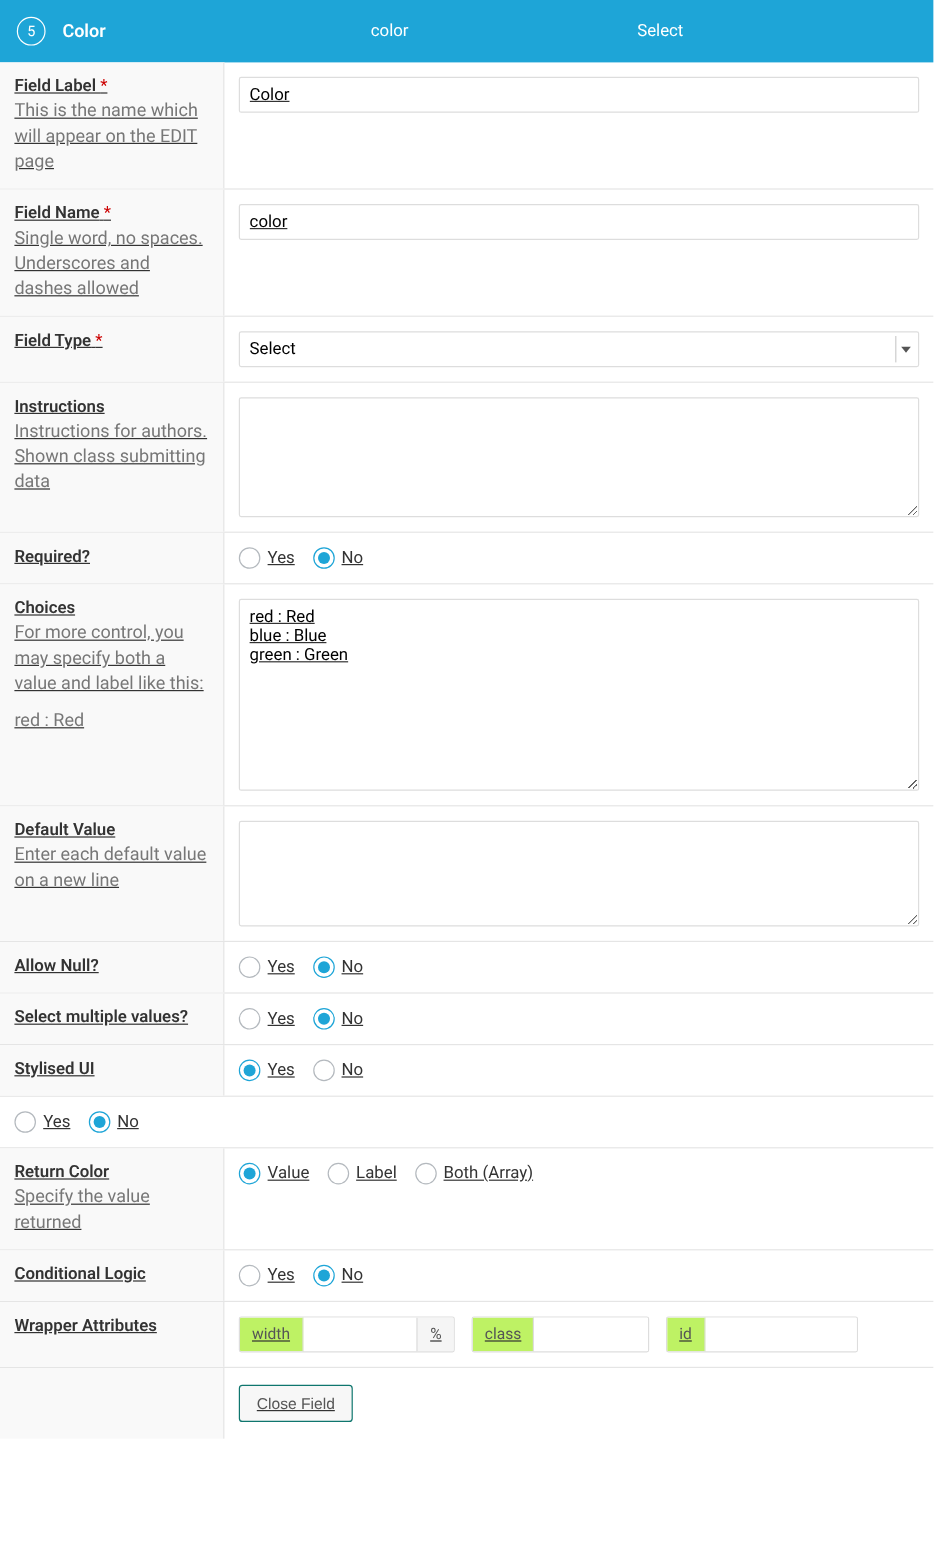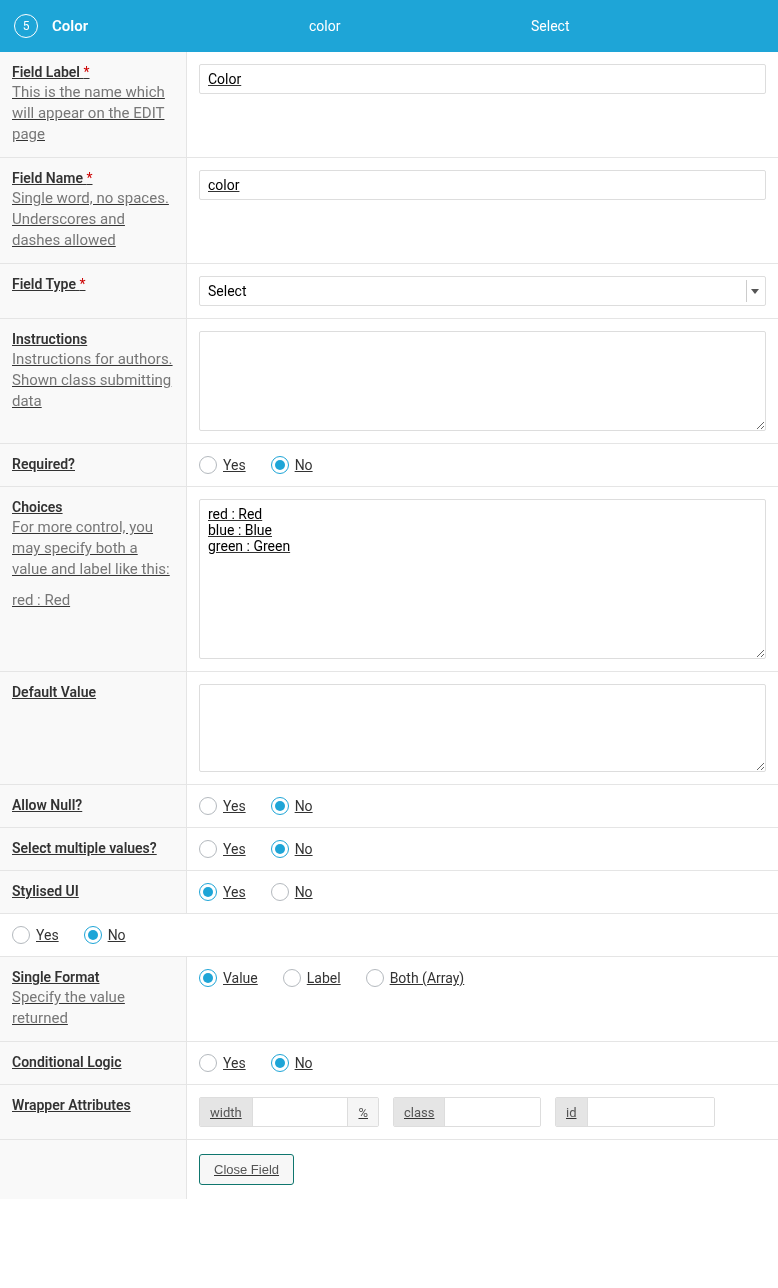--- a/index.html
+++ b/index.html
@@ -25,30 +25,30 @@
 .text-input { width: 100%; padding: 6px 8px; border: 1px solid #ddd; border-radius: 2px; font-size: 14px; font-family: inherit; }
 .select-wrap { width: 100%; position: relative; }
 .select-input { width: 100%; padding: 6px 8px; border: 1px solid #ddd; border-radius: 2px; background: #fff; font-size: 14px; font-family: inherit; -webkit-appearance: none; -moz-appearance: none; appearance: none; }
 .select-arrow { position: absolute; right: 4px; top: 4px; bottom: 4px; width: 16px; display: flex; align-items: center; justify-content: center; pointer-events: none; border-left: 1px solid #ccc; }
 .select-arrow::after { content: ""; border-left: 4px solid transparent; border-right: 4px solid transparent; border-top: 5px solid #555; }
 .textarea-input { width: 100%; padding: 6px 8px; border: 1px solid #ddd; border-radius: 2px; font-size: 14px; font-family: inherit; resize: both; }
 .textarea-sm { height: 100px; }
 .textarea-md { height: 160px; }
 .textarea-dv { height: 88px; }
 
-.radio-group { display: flex; gap: 25px; align-items: flex-end; }
+.radio-group { display: flex; gap: 15px; align-items: flex-end; }
 .radio-opt { display: flex; align-items: center; gap: 6px; cursor: pointer; }
 .radio-dot { width: 18px; height: 18px; border: 1.5px solid #b4b9be; border-radius: 50%; display: flex; align-items: center; justify-content: center; background: #fff; }
 .radio-dot.checked { border-color: #1ea5d7; }
 .radio-dot.checked::after { content: ""; width: 10px; height: 10px; background: #1ea5d7; border-radius: 50%; }
 .radio-label { color: #333; }
 
 .wrapper-group { display: flex; gap: 14px; }
 .addon-group { display: flex; border: 1px solid #ddd; border-radius: 2px; overflow: hidden; }
-.addon-label { background: #e5e5e5; padding: 6px 10px; color: #555; font-size: 13px; border-right: 1px solid #ddd; display: flex; align-items: center; }
+.addon-label { background: #bef264; padding: 6px 10px; color: #555; font-size: 13px; border-right: 1px solid #ddd; display: flex; align-items: center; }
 .addon-suffix { background: #f5f5f5; padding: 6px 10px; color: #555; font-size: 13px; border-left: 1px solid #ddd; display: flex; align-items: center; }
 .addon-input { border: none; padding: 6px 8px; font-size: 14px; flex: 1; min-width: 0; }
 
 .close-btn { display: inline-block; padding: 7px 14px; border: 1px solid #0f766e; background: #f7f7f7; border-radius: 3px; color: #555; font-size: 13px; cursor: pointer; }
 
 .button-row .input-cell { padding: 14px 12px; }
 </style>
 </head>
 <body>
 
@@ -135,20 +135,21 @@
   <div class="input-cell">
     <textarea class="textarea-input textarea-md" style="">red : Red
 blue : Blue
 green : Green</textarea>
   </div>
 </div>
 
 <div class="field-row">
   <div class="label-cell">
     <div class="label-title">Default Value</div>
+    <div class="label-desc">Enter each default value on a new line</div>
   </div>
   <div class="input-cell">
     <textarea class="textarea-input textarea-dv" style=""></textarea>
   </div>
 </div>
 
 <div class="field-row">
   <div class="label-cell">
     <div class="label-title">Allow Null?</div>
   </div>
@@ -212,21 +213,21 @@
       <label class="radio-opt">
           <span class="radio-dot checked"></span>
           <span class="radio-label">No</span>
         </label>
     </div>
   </div>
 </div>
 
 <div class="field-row">
   <div class="label-cell">
-    <div class="label-title">Single Format</div>
+    <div class="label-title">Return Color</div>
     <div class="label-desc">Specify the value returned</div>
   </div>
   <div class="input-cell">
     <div class="radio-group">
       <label class="radio-opt">
           <span class="radio-dot checked"></span>
           <span class="radio-label">Value</span>
         </label>
       <label class="radio-opt">
           <span class="radio-dot"></span>

